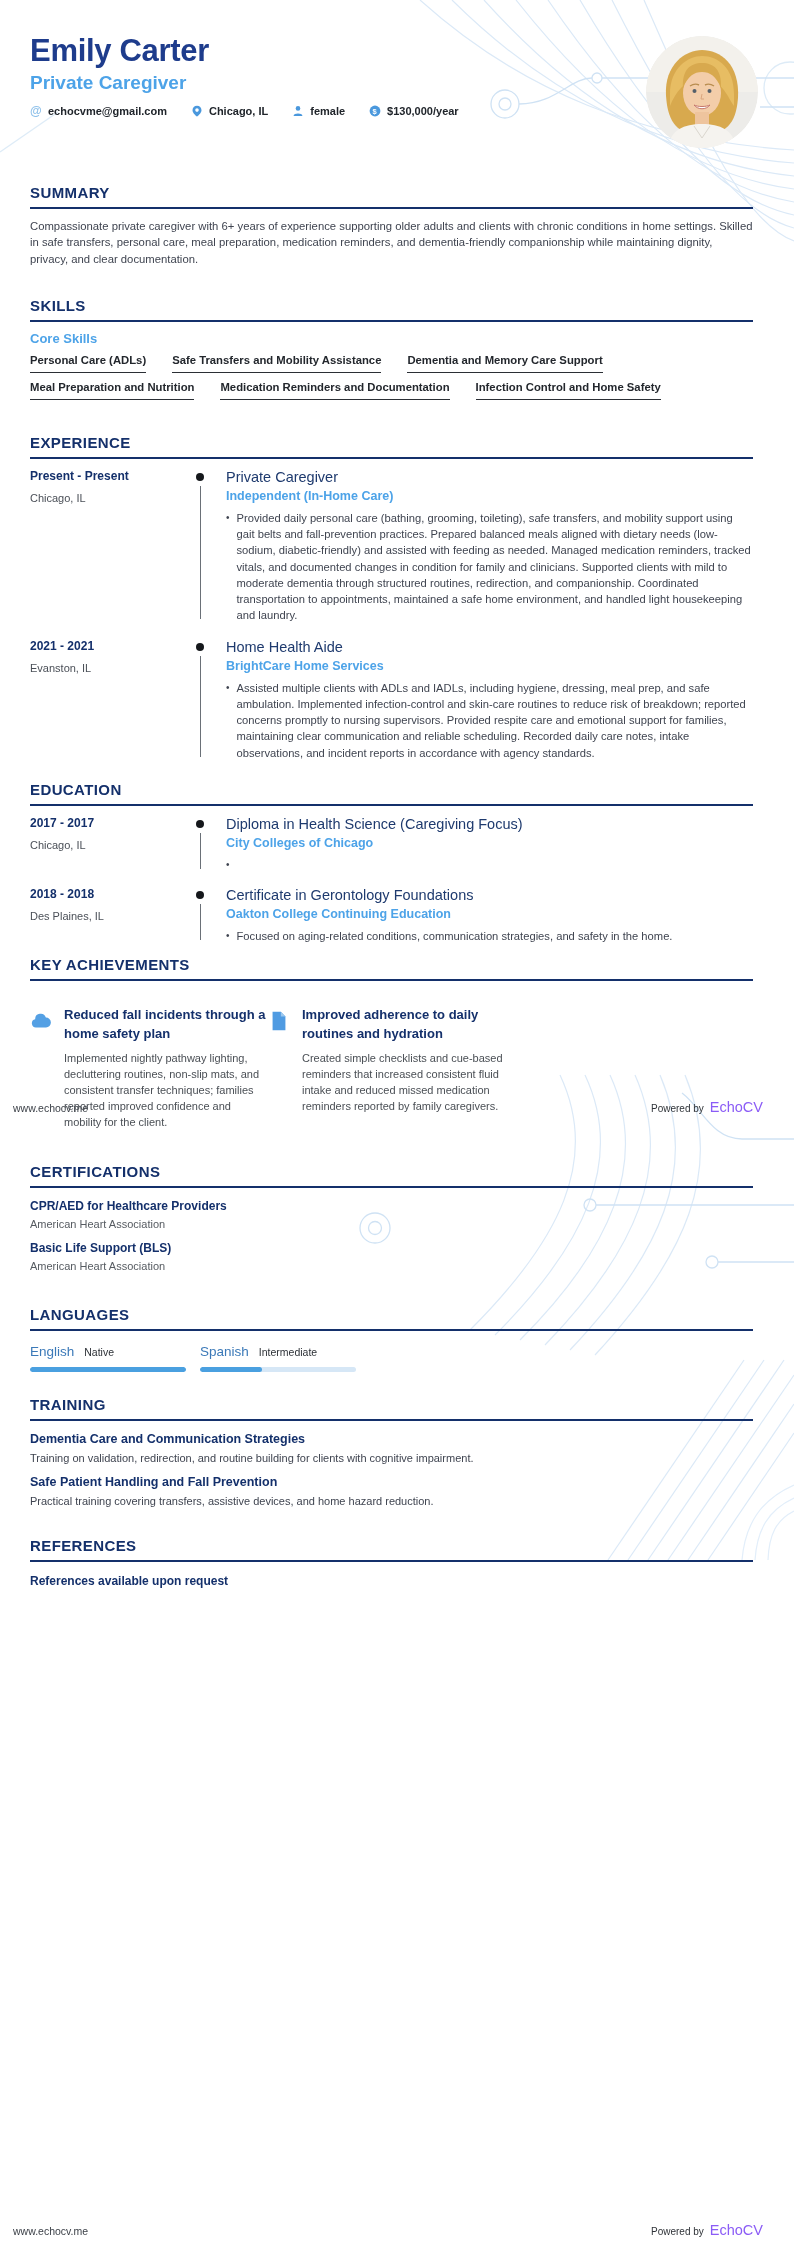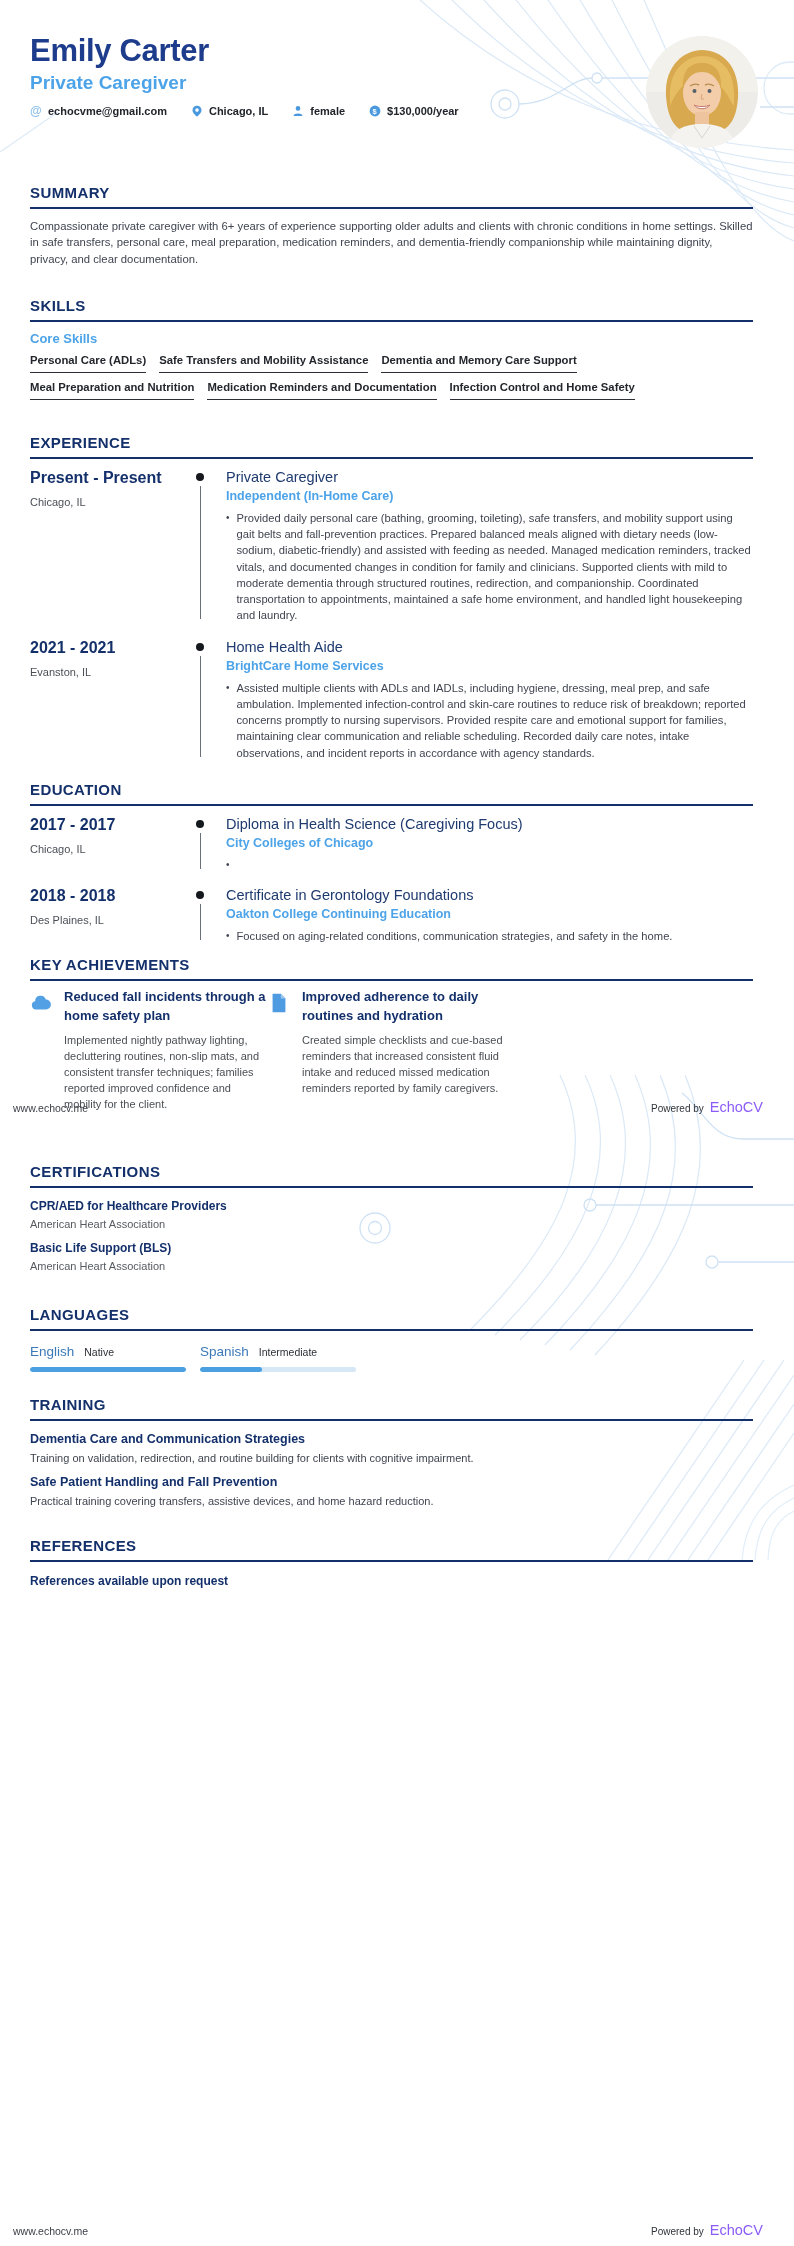--- a/index.html
+++ b/index.html
@@ -23,35 +23,35 @@
   .sec-h{font-size:15px;font-weight:800;color:#14306b;letter-spacing:.4px;
          border-bottom:2.5px solid #14306b;padding-bottom:6px;}
   .sec-summary{margin-top:67px;}
   .sec-skills{margin-top:30px;}
   .sec-exp{margin-top:34px;}
   .sec-edu{margin-top:20px;}
   .sec-ach{margin-top:12px;}
   .summary-text{margin-top:9px;font-size:11.3px;line-height:1.45;color:#3f4450;}
 
   .core-label{margin-top:9px;font-size:13px;font-weight:700;color:#4da3e8;}
-  .skill-row{display:flex;gap:13px;margin-top:8px;}
+  .skill-row{display:flex;gap:26px;margin-top:8px;}
   .skill{font-size:11.3px;font-weight:700;color:#23272d;border-bottom:1.6px solid #2b2f35;padding-bottom:6px;}
 
   .xentry{display:grid;grid-template-columns:160px 36px 1fr;margin-top:10px;}
-  .xdates{font-size:16px;font-weight:700;color:#14306b;}
+  .xdates{font-size:12px;font-weight:700;color:#14306b;}
   .xloc{font-size:11px;color:#4a4f57;margin-top:9px;}
   .xtimeline{position:relative;}
   .xdot{position:absolute;left:6px;top:4px;width:8px;height:8px;border-radius:50%;background:#15181c;}
   .xline{position:absolute;left:9.5px;top:17px;bottom:4px;width:1px;background:#6a7077;}
   .xtitle{font-size:14.5px;color:#1e3a6e;}
   .xcompany{font-size:12.5px;font-weight:700;color:#4da3e8;margin-top:4px;}
   .xbullet{display:flex;gap:7px;font-size:11.2px;line-height:1.44;color:#3f4450;margin-top:7px;}
   .bdot{font-size:10px;line-height:1.6;}
 
-  .ach-grid{display:grid;grid-template-columns:238px 1fr;margin-top:7px;}
+  .ach-grid{display:grid;grid-template-columns:238px 1fr;margin-top:25px;}
   .ach{display:grid;grid-template-columns:34px 1fr;}
   .ach-icon{width:22px;height:22px;margin-top:4px;}
   .ach-title{font-size:13px;font-weight:800;color:#14306b;line-height:1.45;max-width:202px;}
   .ach-text{font-size:11px;color:#4a4f55;line-height:1.45;margin-top:8px;max-width:202px;}
 
   .footer{position:absolute;left:13px;right:31px;display:flex;justify-content:space-between;align-items:baseline;}
   .f1{top:1098px;} .f2{top:2221px;}
   .f-site{font-size:10.5px;color:#3c4148;}
   .f-pow{font-size:10px;color:#2f3338;}
   .f-brand{font-size:14.5px;color:#8b5cf6;margin-left:6px;}

